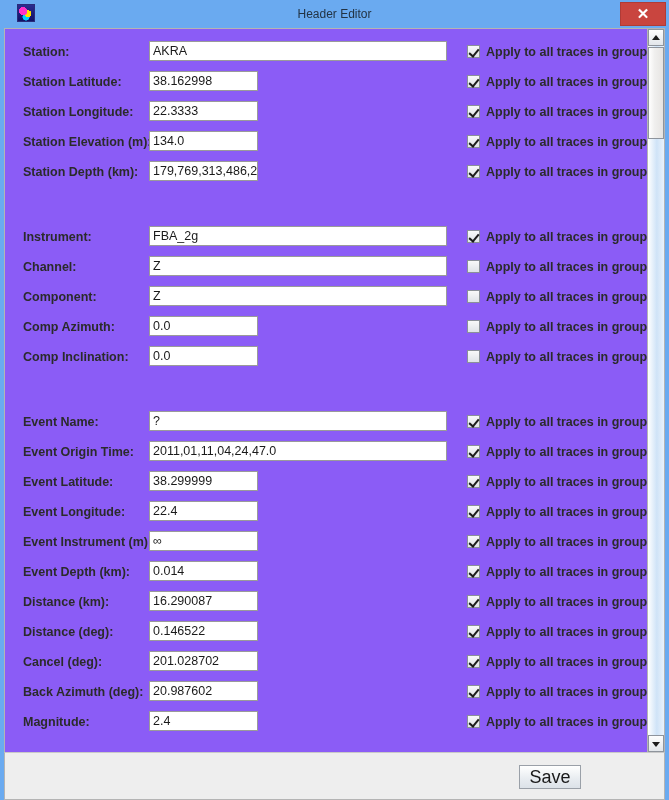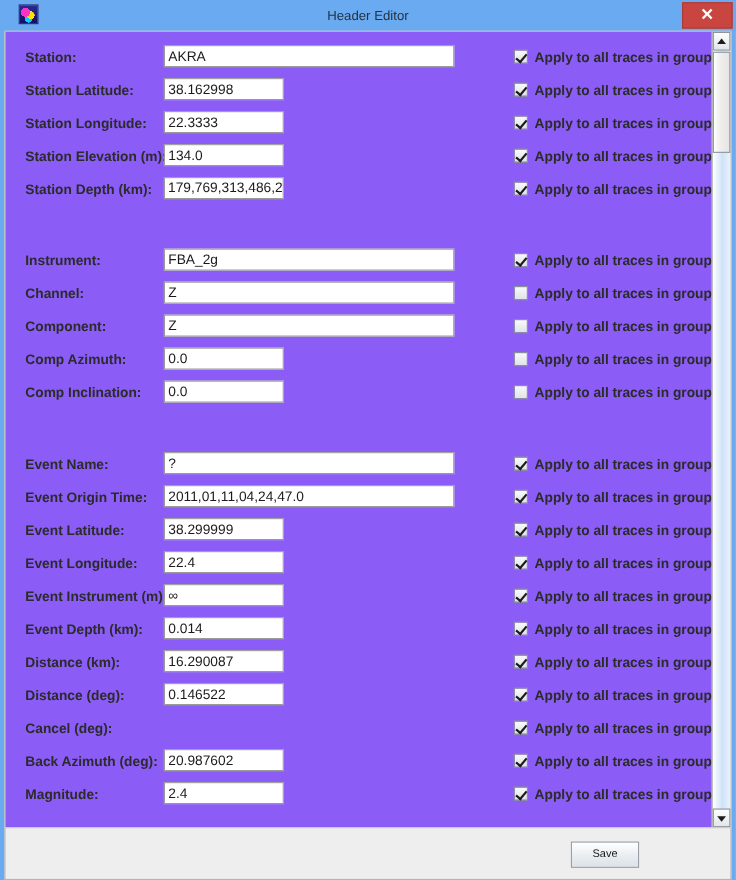--- a/index.html
+++ b/index.html
@@ -128,21 +128,21 @@
     border: 1px solid #9a9a9a;
     box-sizing: border-box;
     font-family: "Liberation Sans", sans-serif;
     font-size: 12.5px;
     color: #1a1a1a;
     padding: 0 0 0 3px;
     line-height: 18px;
     outline: none;
   }
   .row-input.narrow { width: 109px; }
-  .row-input.wide   { width: 264px; }
+  .row-input.wide   { width: 298px; }
 
   .row-check {
     position: absolute;
     left: 462px;
     top: 4px;
     height: 21px;
     display: flex;
     align-items: center;
     cursor: pointer;
   }
@@ -229,21 +229,21 @@
     box-sizing: border-box;
   }
   .dlg-button {
     position: absolute;
     top: 12px;
     height: 24px;
     background: linear-gradient(#ffffff, #e9edf1 55%, #dce2e8);
     border: 1px solid #9aa0a8;
     box-sizing: border-box;
     font-family: "Liberation Sans", sans-serif;
-    font-size: 10px;
+    font-size: 18px;
     color: #1a1a1a;
     cursor: pointer;
     text-align: center;
     line-height: 22px;
   }
   #save-button   { left: 514px; width: 62px; }
   #cancel-button { left: 586px; width: 66px; margin-top: 41px; }
 </style>
 </head>
 <body>
@@ -402,20 +402,21 @@
             <div class="form-row">
               <div class="row-label">Distance (deg):</div>
               <input type="text" class="row-input narrow" value="0.146522" style="">
               <div class="row-check">
                 <span class="cbox checked"></span>
                 <span class="check-label">Apply to all traces in group</span>
               </div>
             </div>
             <div class="form-row">
               <div class="row-label">Cancel (deg):</div>
+              <input type="text" class="row-input narrow" value="201.028702" style="">
               <div class="row-check">
                 <span class="cbox checked"></span>
                 <span class="check-label">Apply to all traces in group</span>
               </div>
             </div>
             <div class="form-row">
               <div class="row-label">Back Azimuth (deg):</div>
               <input type="text" class="row-input narrow" value="20.987602" style="">
               <div class="row-check">
                 <span class="cbox checked"></span>

